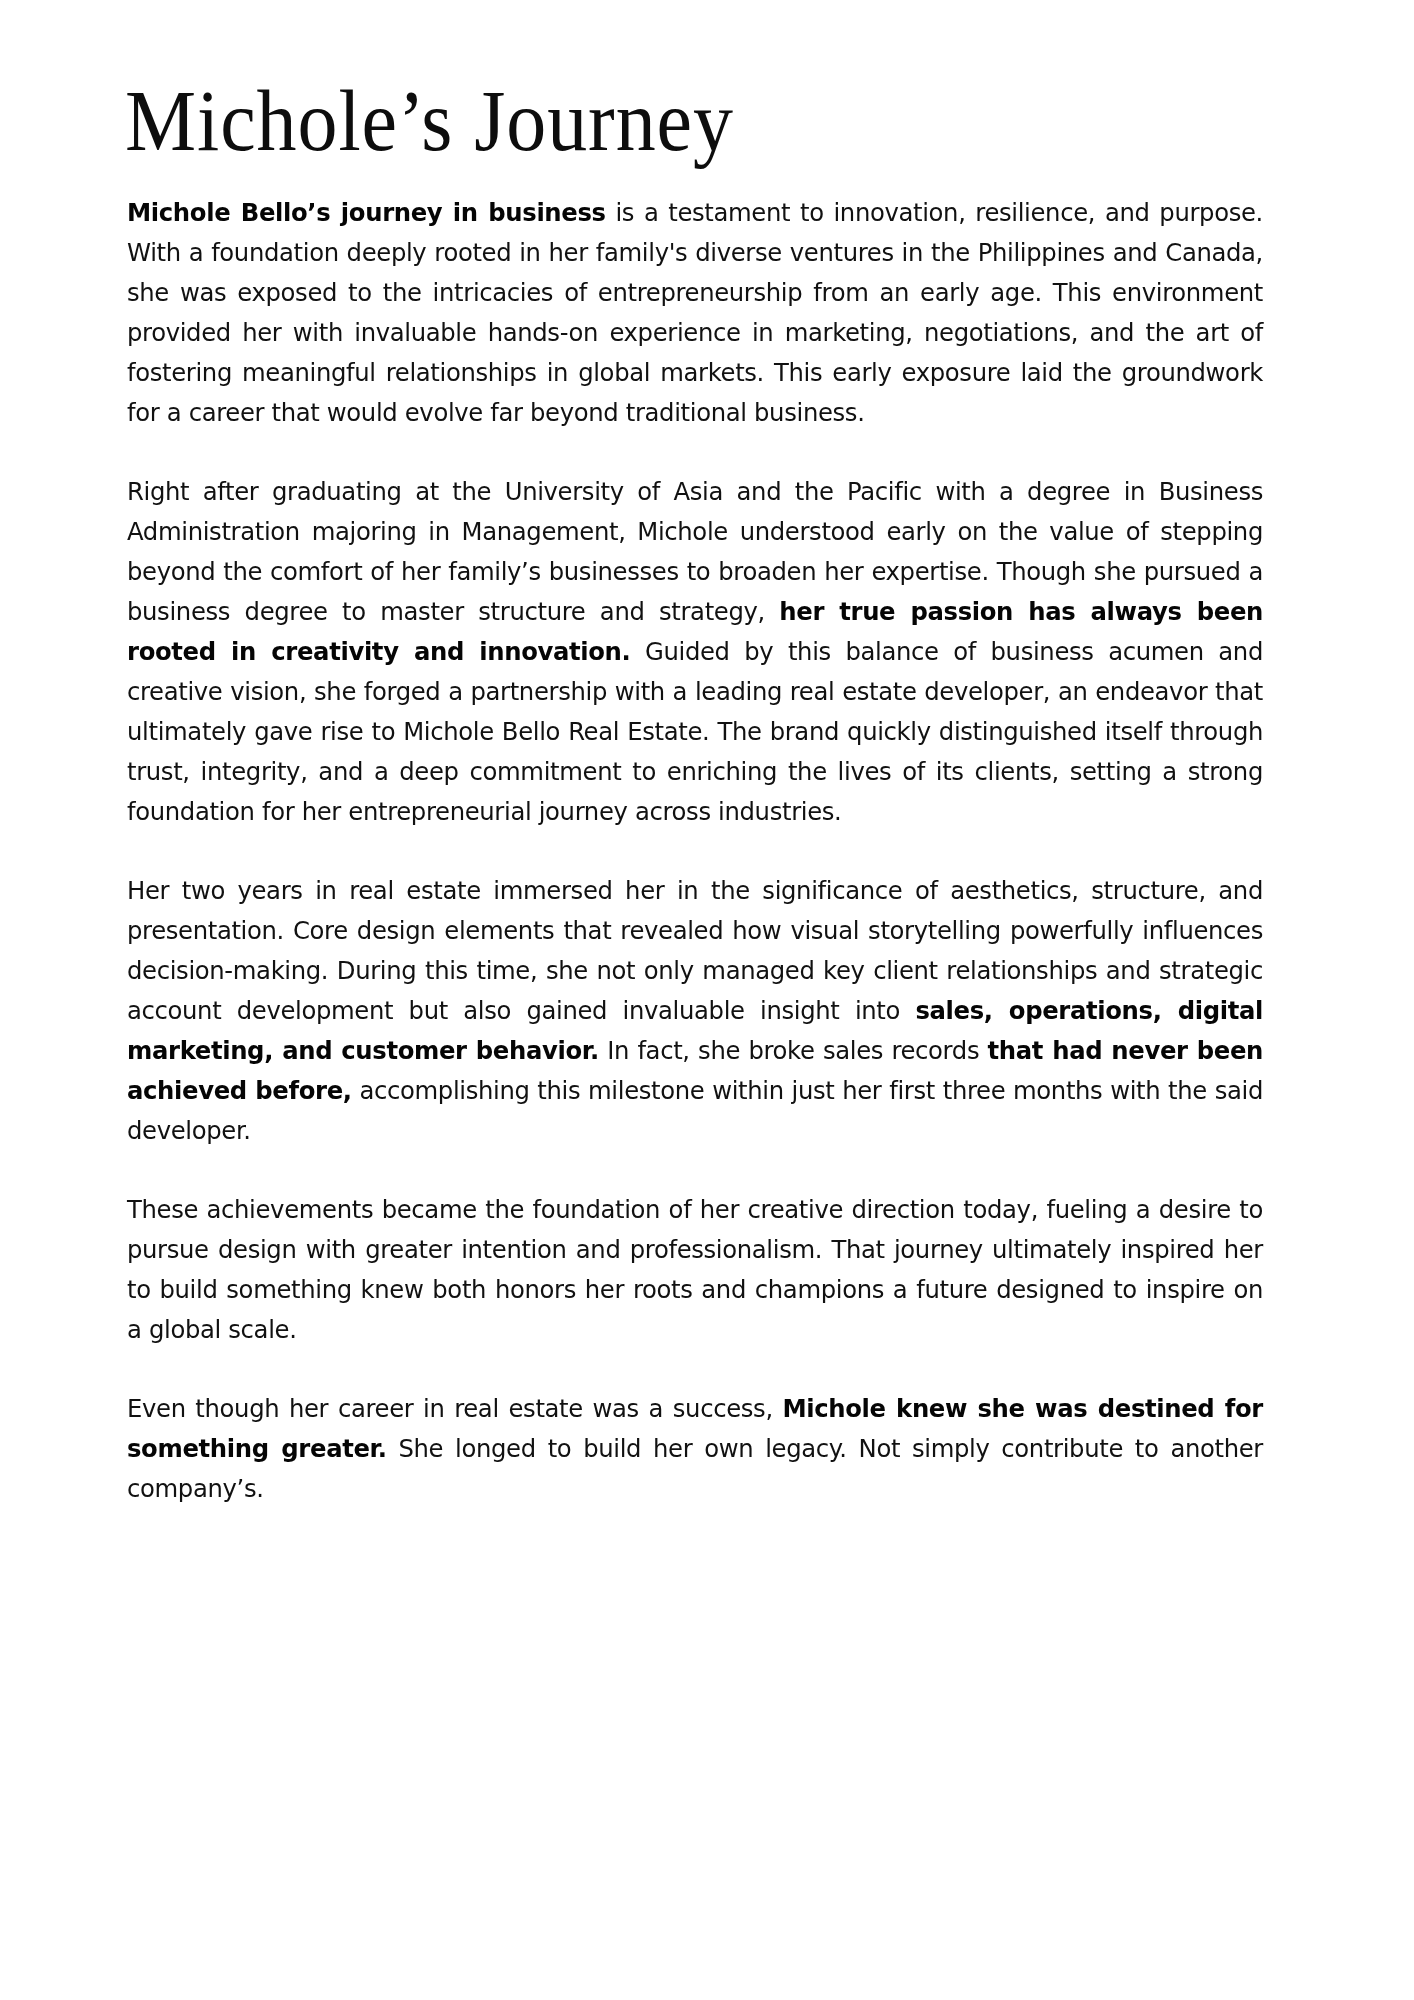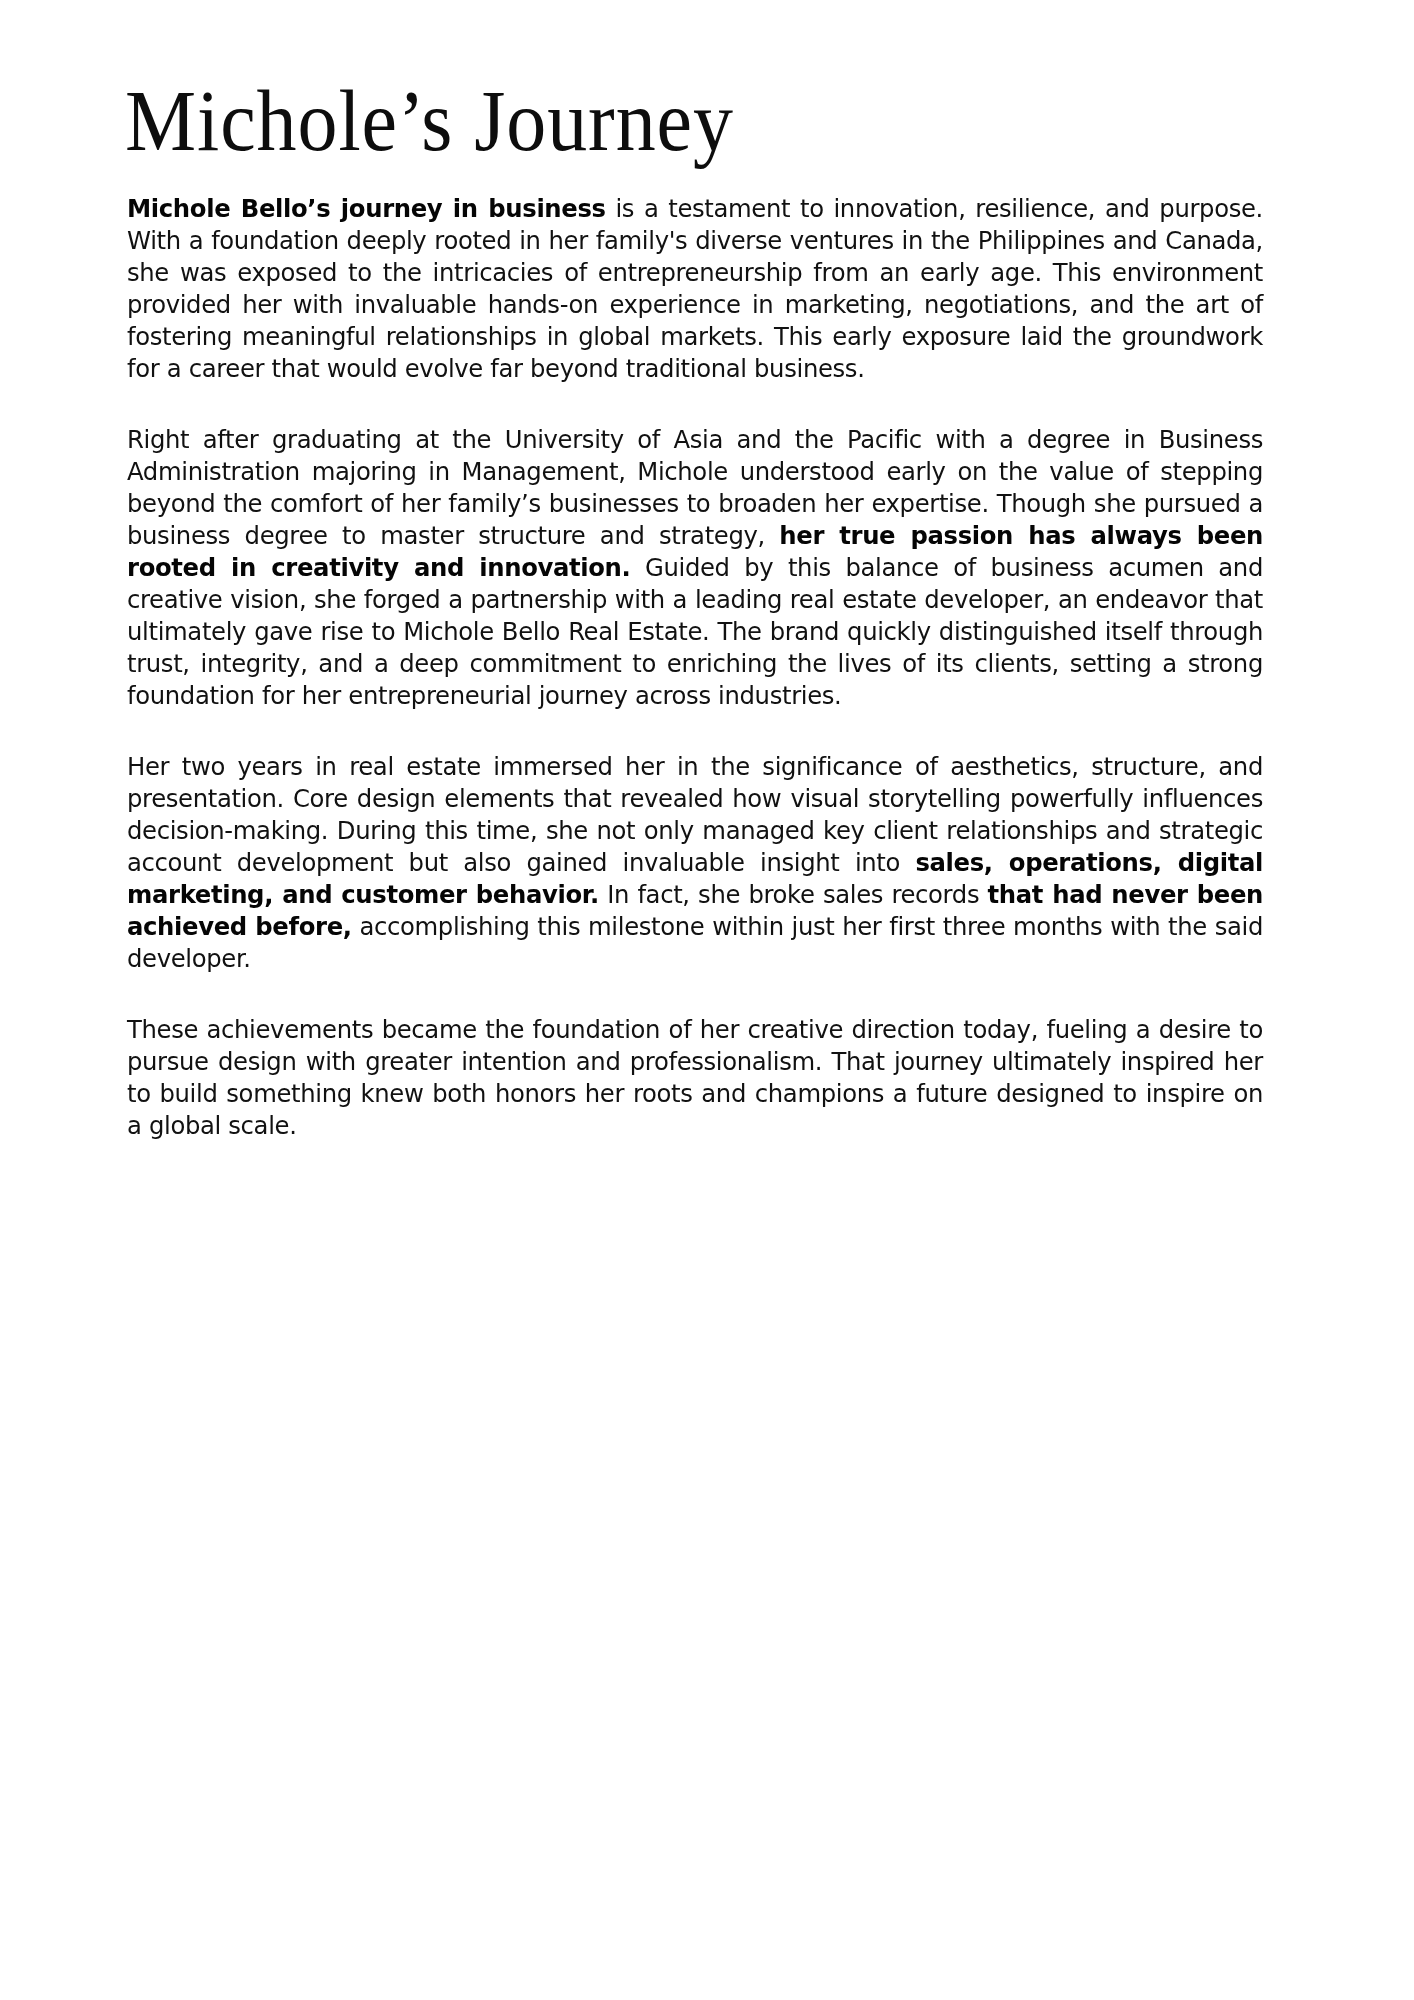--- a/index.html
+++ b/index.html
@@ -28,21 +28,21 @@
       letter-spacing: 1px;
       margin: 0 0 22px -2px;
       color: #0d0d0d;
       transform: scaleX(0.93);
       transform-origin: left center;
       white-space: nowrap;
     }
     .body-text {
       font-family: "DejaVu Sans", "Liberation Sans", sans-serif;
       font-size: 24.3px;
-      line-height: 32px;
+      line-height: 40px;
       text-align: justify;
       text-justify: inter-word;
       margin: 0 0 39px 0;
       letter-spacing: -0.35px;
       color: #111111;
     }
     .body-text .seg-bold {
       font-weight: bold;
       color: #050505;
     }
@@ -50,13 +50,14 @@
 </head>
 <body>
 
 <div class="page">
   <h1 class="title">Michole’s Journey</h1>
 
   <p class="body-text"><span class="seg-bold">Michole Bello’s journey in business</span><span class="seg-regular"> is a testament to innovation, resilience, and purpose. With a foundation deeply rooted in her family's diverse ventures in the Philippines and Canada, she was exposed to the intricacies of entrepreneurship from an early age. This environment provided her with invaluable hands-on experience in marketing, negotiations, and the art of fostering meaningful relationships in global markets. This early exposure laid the groundwork for a career that would evolve far beyond traditional business.</span></p>
   <p class="body-text"><span class="seg-regular">Right after graduating at the University of Asia and the Pacific with a degree in Business Administration majoring in Management, Michole understood early on the value of stepping beyond the comfort of her family’s businesses to broaden her expertise. Though she pursued a business degree to master structure and strategy, </span><span class="seg-bold">her true passion has always been rooted in creativity and innovation.</span><span class="seg-regular"> Guided by this balance of business acumen and creative vision, she forged a partnership with a leading real estate developer, an endeavor that ultimately gave rise to Michole Bello Real Estate. The brand quickly distinguished itself through trust, integrity, and a deep commitment to enriching the lives of its clients, setting a strong foundation for her entrepreneurial journey across industries.</span></p>
   <p class="body-text"><span class="seg-regular">Her two years in real estate immersed her in the significance of aesthetics, structure, and presentation. Core design elements that revealed how visual storytelling powerfully influences decision-making. During this time, she not only managed key client relationships and strategic account development but also gained invaluable insight into </span><span class="seg-bold">sales, operations, digital marketing, and customer behavior.</span><span class="seg-regular"> In fact, she broke sales records </span><span class="seg-bold">that had never been achieved before,</span><span class="seg-regular"> accomplishing this milestone within just her first three months with the said developer.</span></p>
   <p class="body-text"><span class="seg-regular">These achievements became the foundation of her creative direction today, fueling a desire to pursue design with greater intention and professionalism. That journey ultimately inspired her to build something knew both honors her roots and champions a future designed to inspire on a global scale.</span></p>
+  <p class="body-text"><span class="seg-regular">Even though her career in real estate was a success, </span><span class="seg-bold">Michole knew she was destined for something greater.</span><span class="seg-regular"> She longed to build her own legacy. Not simply contribute to another company’s.</span></p>
 </div>
 
 </body></html>

